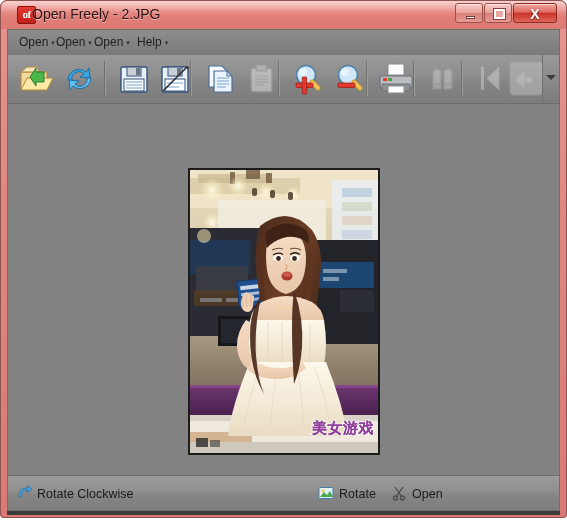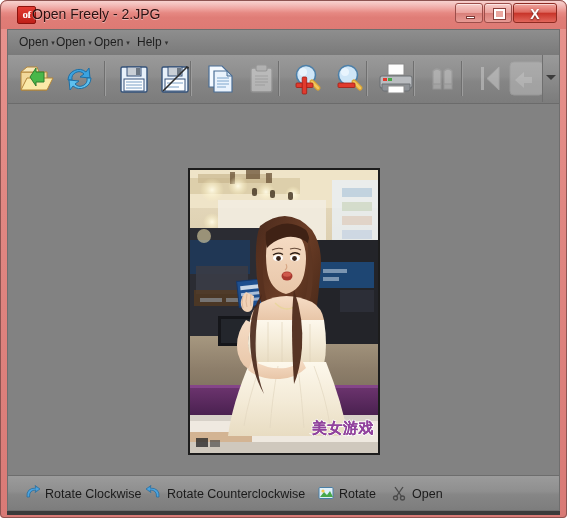--- a/index.html
+++ b/index.html
@@ -629,35 +629,28 @@
               <text x="122" y="263" font-family="'DejaVu Sans', sans-serif" font-size="15" font-weight="bold" fill="#7a2f86" stroke="#ffffff" stroke-width="1.6" paint-order="stroke" letter-spacing="0.5">美女游戏</text>
               <text x="122" y="263" font-family="'DejaVu Sans', sans-serif" font-size="15" font-weight="bold" fill="#8e3a9c" letter-spacing="0.5">美女游戏</text>
             </g>
           </svg>
         </div>
       </div>
     </div>
 
     <div id="bottombar">
 
-      <div class="action" style="left:16px">
+      <div class="action" style="left:8px">
         <span class="ico">
           <svg width="16" height="16" viewBox="0 0 16 16">
             <path d="M3 12 q-1 -9 9 -9 l-1 -2.5 5 3.5 -5 3.5 1 -2.5 q-7 0 -6.5 7 z" fill="#4aa3e0" stroke="#2a6f9e" stroke-width=".8"></path>
           </svg>
         </span><span class="lbl">Rotate Clockwise</span>
       </div>
 
-      <div class="action" style="left:138px">
-        <span class="ico">
-          <svg width="16" height="16" viewBox="0 0 16 16">
-            <path d="M13 12 q1 -9 -9 -9 l1 -2.5 -5 3.5 5 3.5 -1 -2.5 q7 0 6.5 7 z" fill="#4aa3e0" stroke="#2a6f9e" stroke-width=".8"></path>
-          </svg>
-        </span><span class="lbl">Rotate Counterclockwise</span>
-      </div>
 
       <div class="action" style="left:310px">
         <span class="ico">
           <svg width="16" height="16" viewBox="0 0 16 16">
             <rect x="1" y="2.5" width="14" height="11" rx="1" fill="#dff0fa" stroke="#4a7fa5" stroke-width="1"></rect>
             <path d="M2 12 l4 -5 3 3 3 -4 3 6 z" fill="#49a84c"></path>
             <circle cx="5" cy="6" r="1.6" fill="#f2c94c"></circle>
           </svg>
         </span><span class="lbl">Rotate</span>
       </div>

